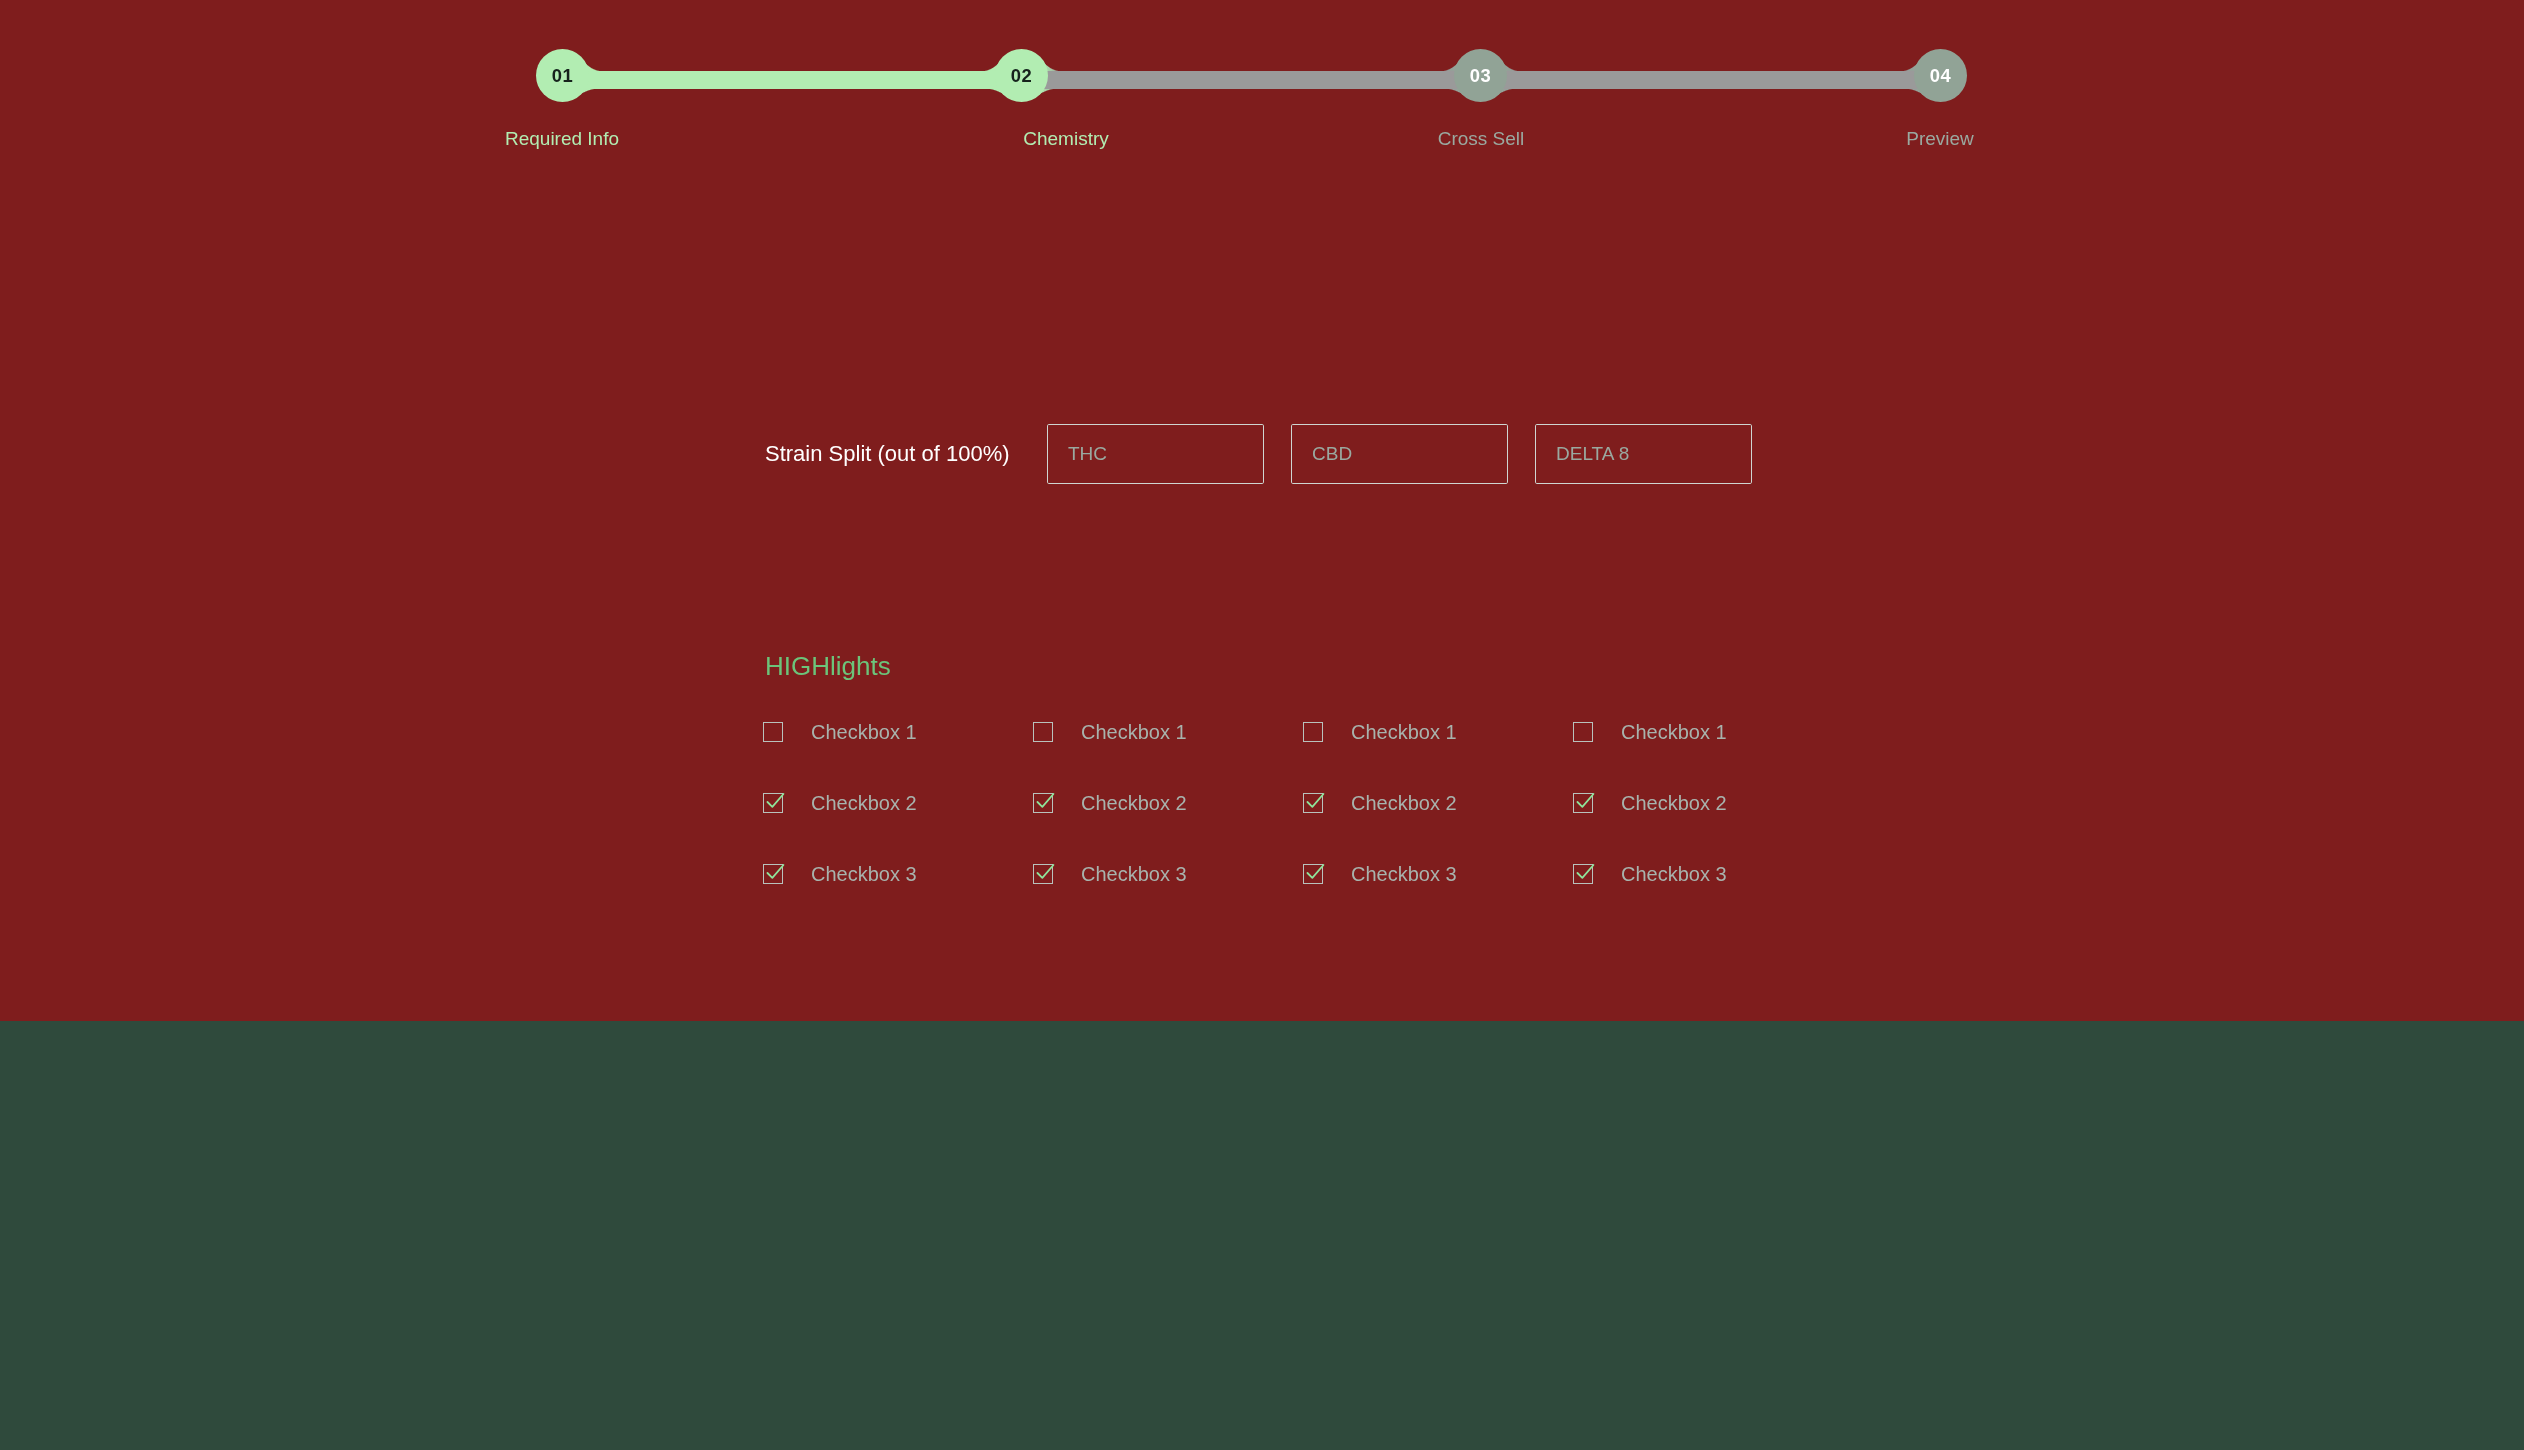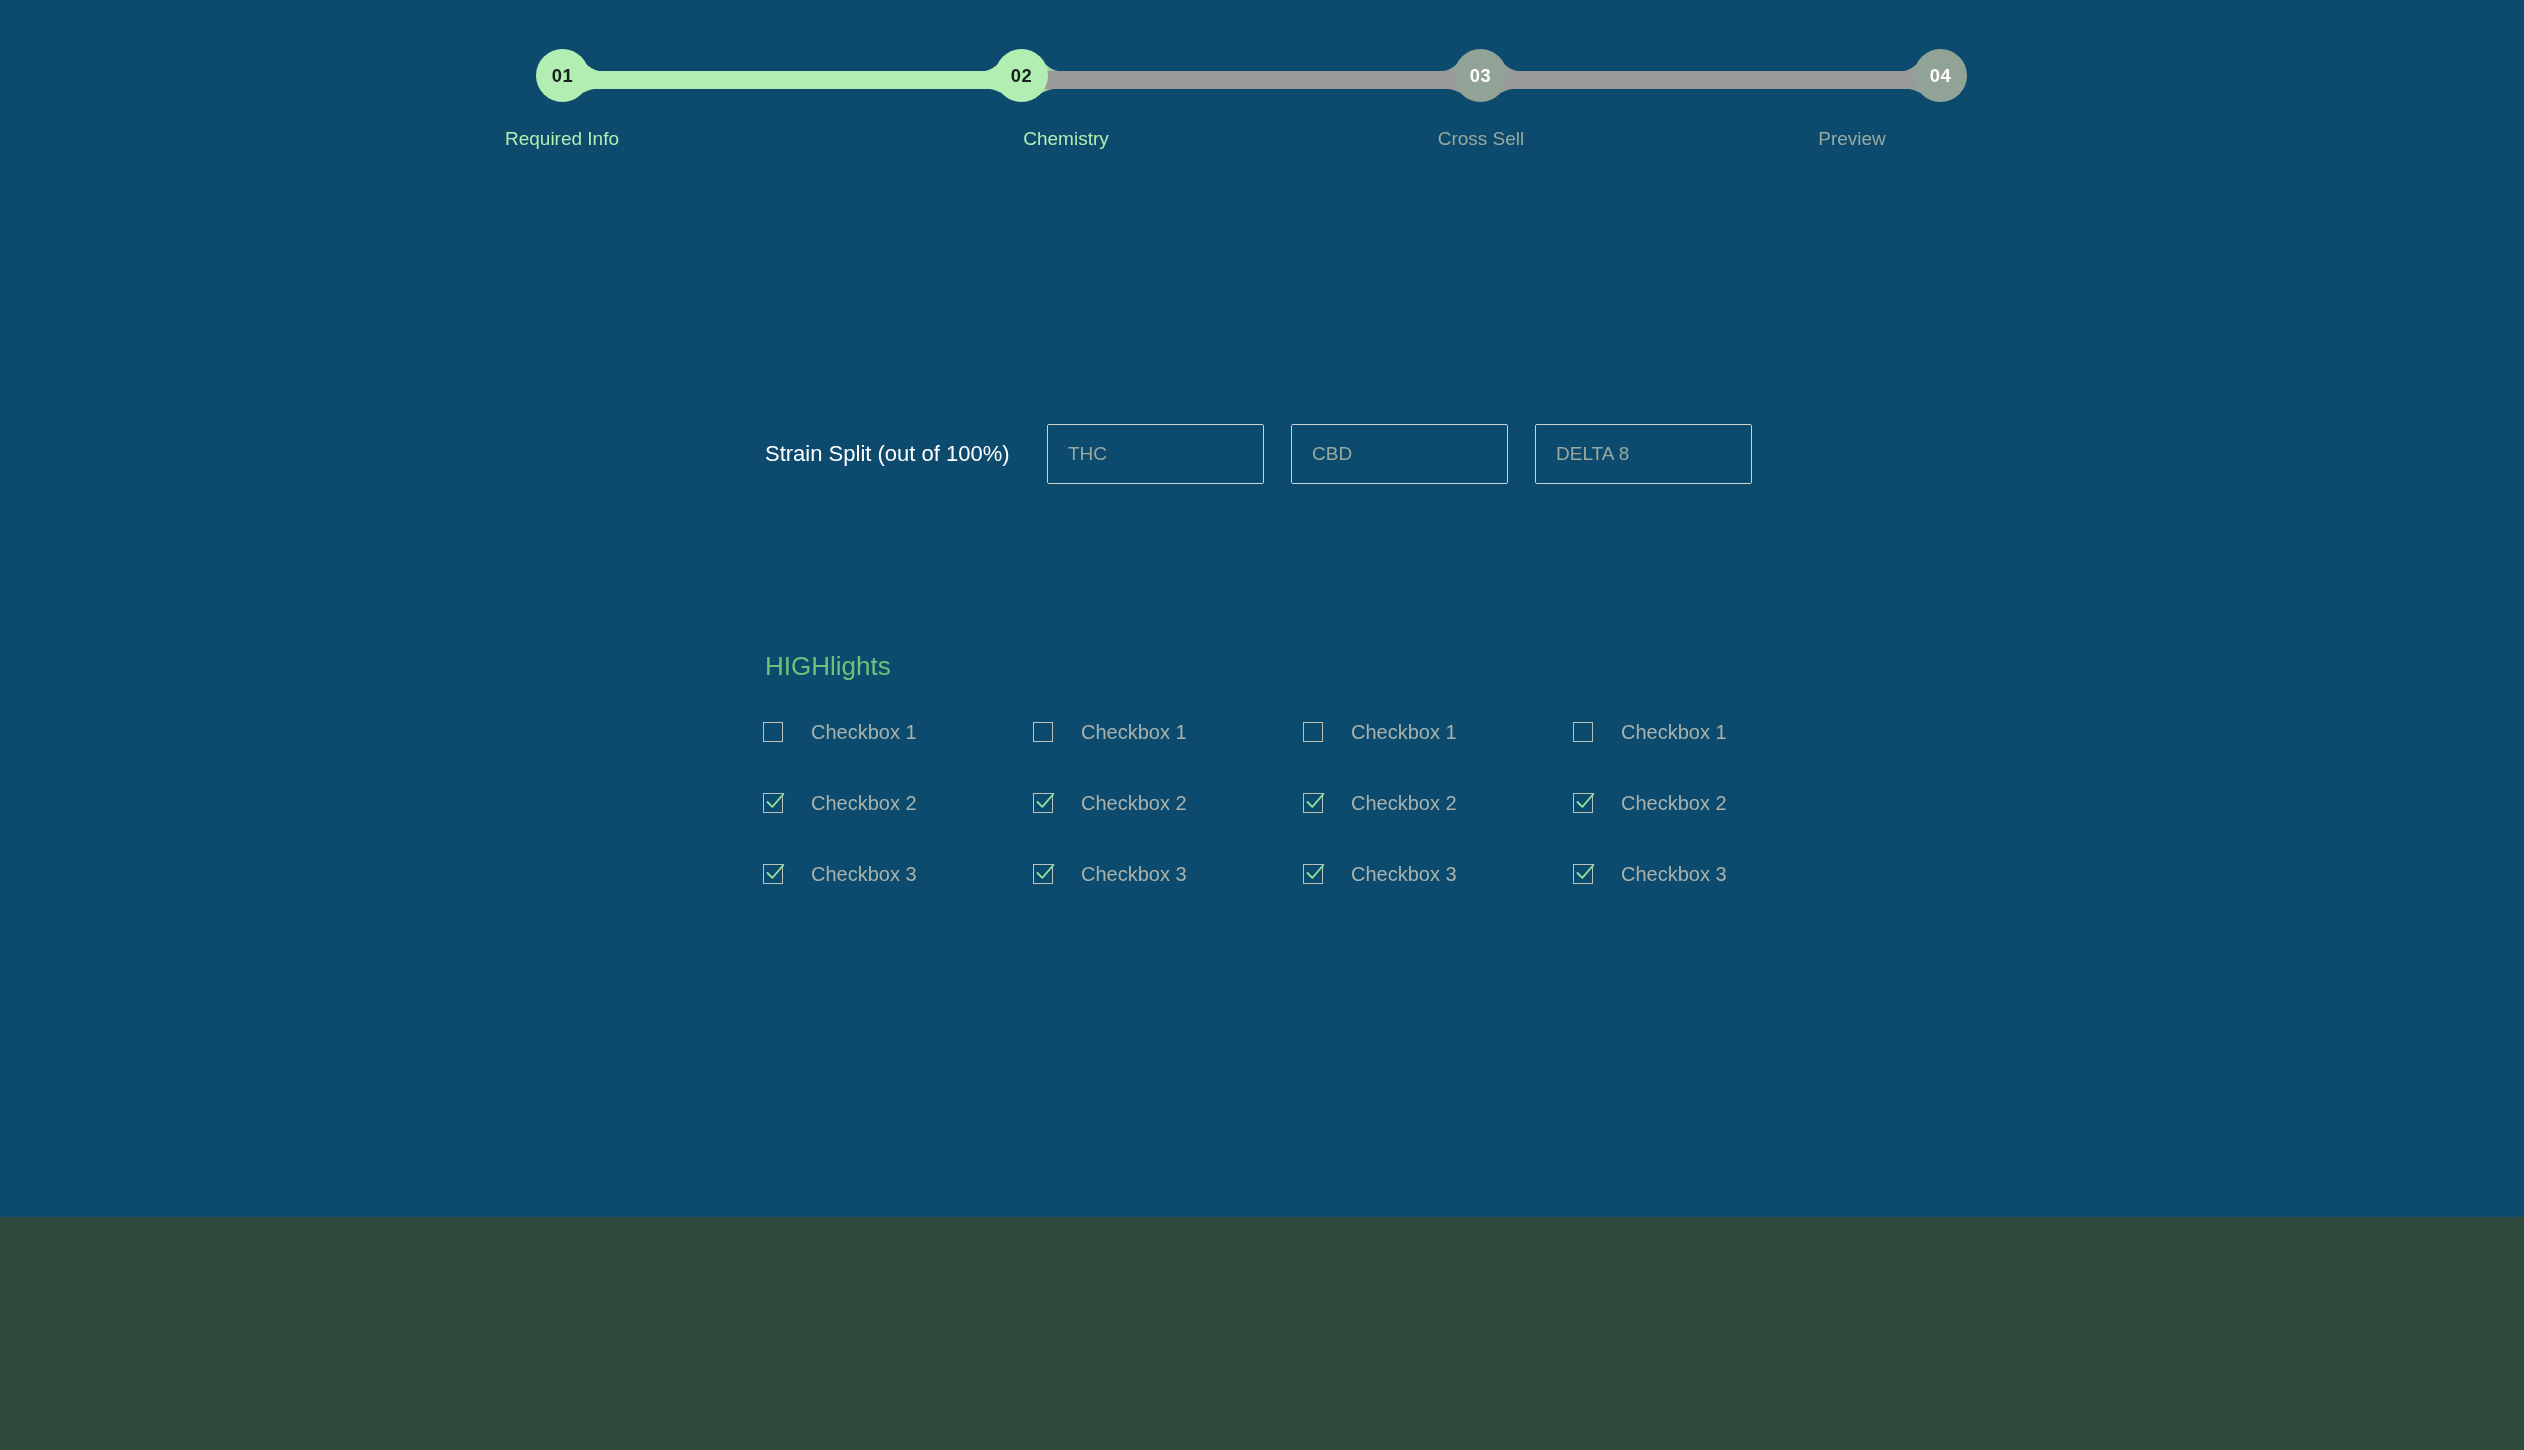--- a/index.html
+++ b/index.html
@@ -8,22 +8,22 @@
     width: 2525px;
     height: 1451px;
     background: #2f4a3c;
     font-family: "Liberation Sans", sans-serif;
     overflow: hidden;
   }
 
   .page {
     position: relative;
     width: 2525px;
-    height: 1217px;
-    background: #0c4a6e;
+    height: 1021px;
+    background: #7f1d1d;
   }
 
   
   .stepper-wrap {
     position: absolute;
     left: 0;
     top: 49px;
     width: 2525px;
     height: 149px;
   }
@@ -210,21 +210,21 @@
       </div>
       <div class="node node-inactive" style="left:1914px; top:0;">
         <span class="node-num">04</span>
       </div>
     </div>
 
     <div class="stepper-labels">
       <div class="step-label label-active" style="left:562px;">Required Info</div>
       <div class="step-label label-active" style="left:1021px;margin-left:45px;">Chemistry</div>
       <div class="step-label label-inactive" style="left:1481px;">Cross Sell</div>
-      <div class="step-label label-inactive" style="left:1852px;">Preview</div>
+      <div class="step-label label-inactive" style="left:1940px;">Preview</div>
     </div>
 
     <div class="node-hit" style="left:536px;  top:0;"></div>
     <div class="node-hit" style="left:995px; top:0;"></div>
     <div class="node-hit" style="left:1454px; top:0;"></div>
     <div class="node-hit" style="left:1914px; top:0;"></div>
   </div>
 
   <div class="strain-row">
     <div class="strain-label">Strain Split (out of 100%)</div>

